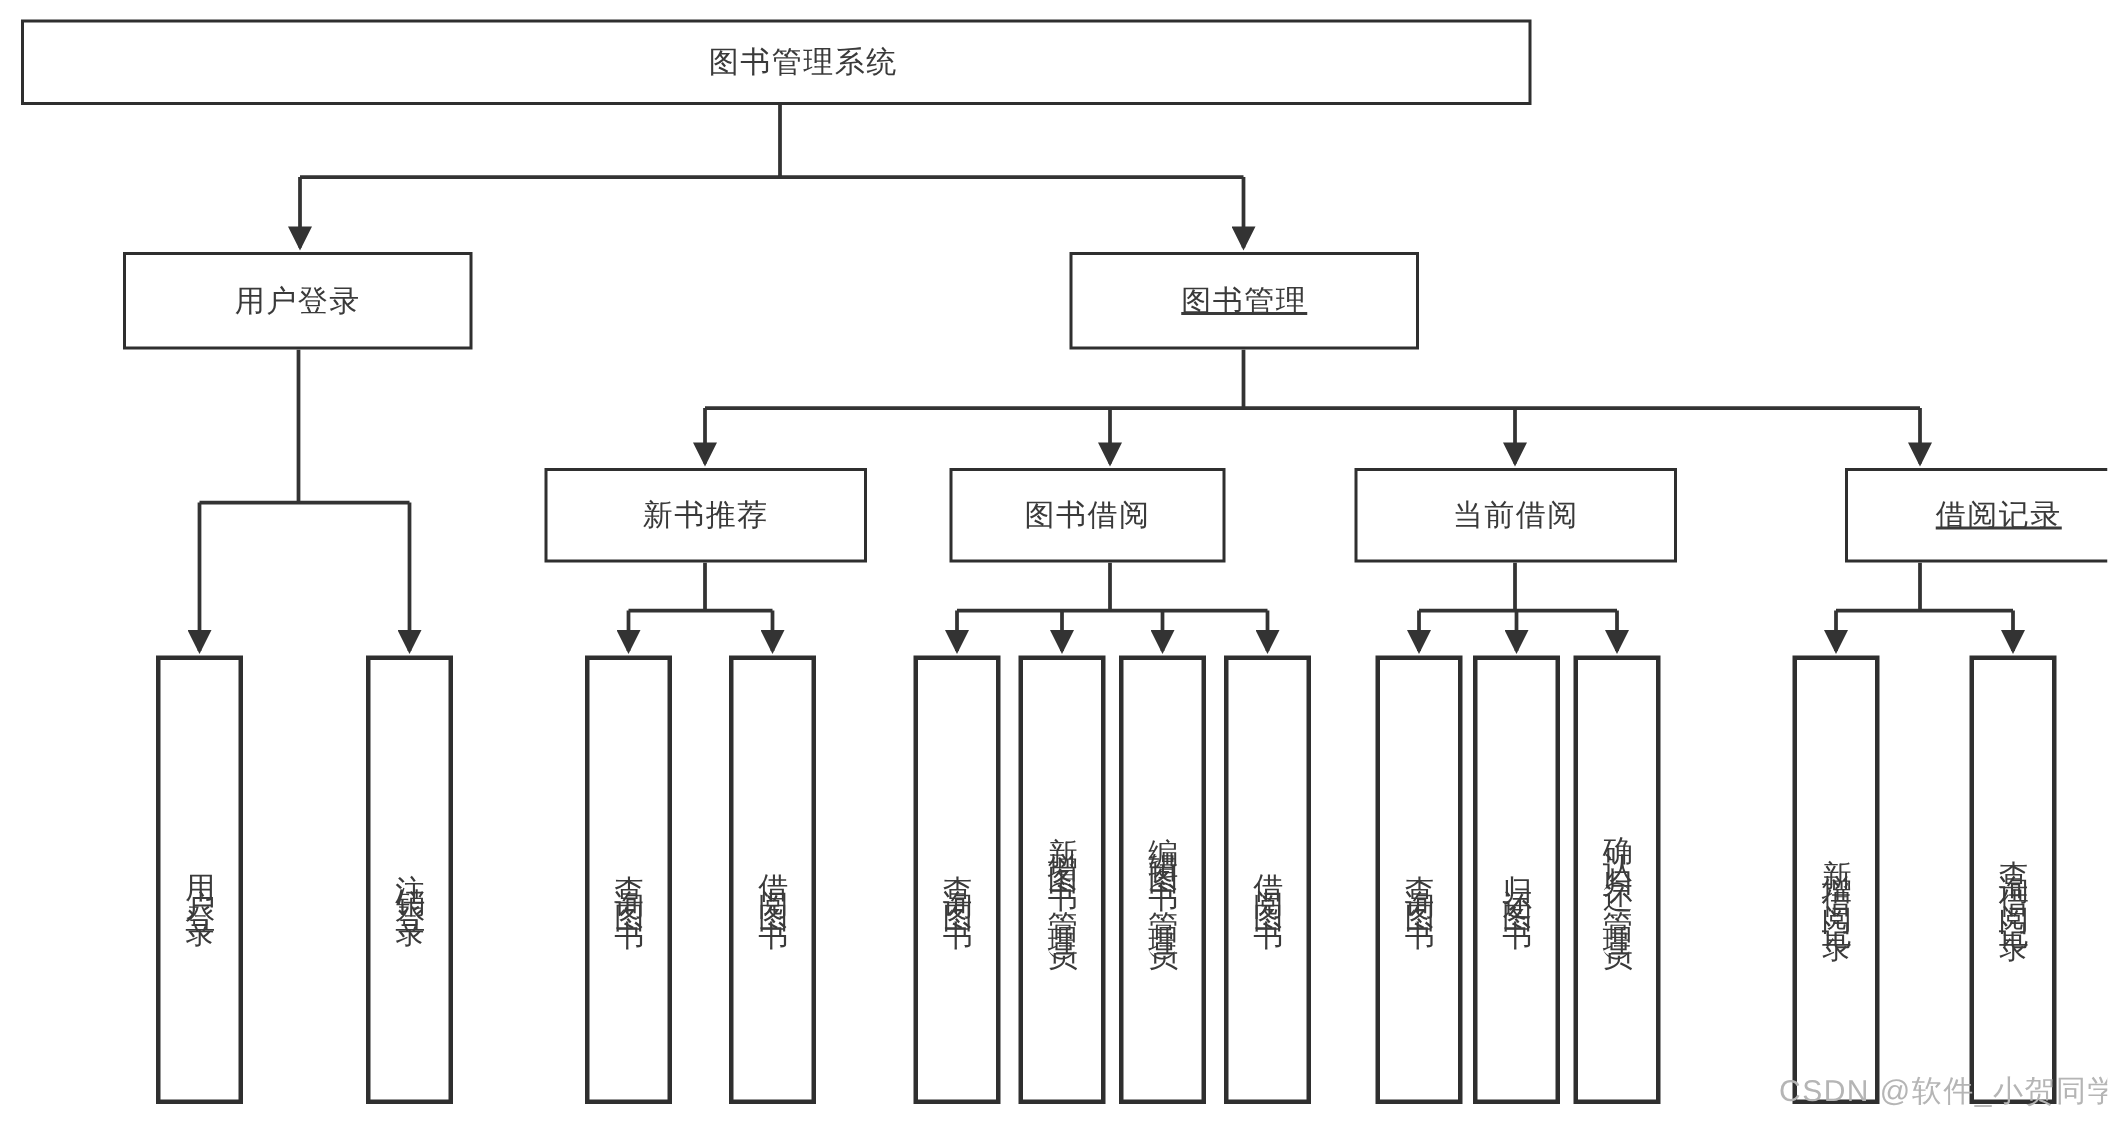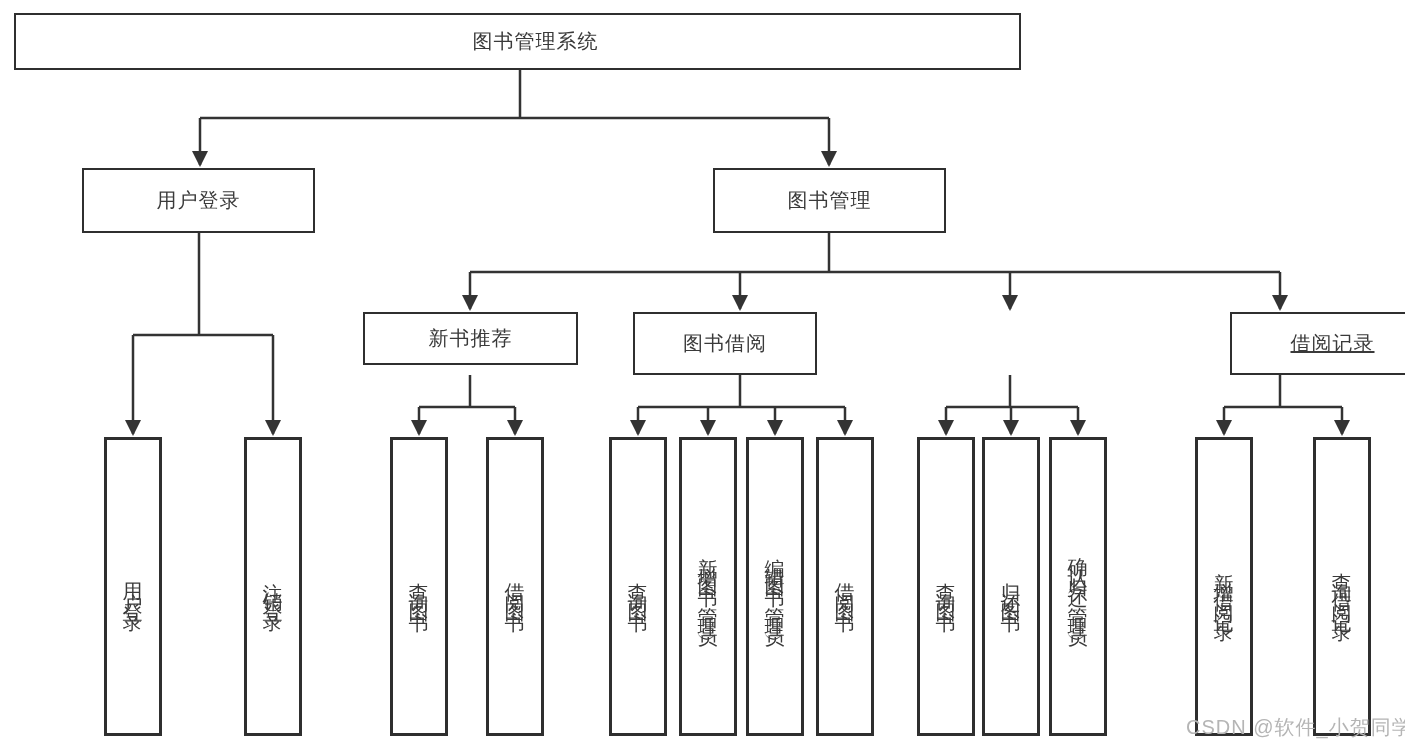--- a/index.html
+++ b/index.html
@@ -99,29 +99,32 @@
     <path d="M1342,407 V434" marker-end="url(#arrow)"></path>
   </svg>
 
   <div class="node" style="left:14px;top:13px;width:1007px;height:57px;padding-left:36px;">
     <span>图书管理系统</span>
   </div>
 
   <div class="node" style="left:82px;top:168px;width:233px;height:65px;">
     <span>用户登录</span>
   </div>
-  <div class="node" style="left:713px;top:168px;width:233px;height:65px;">
+  <div class="node" style="left:713px;top:168px;width:233px;height:65px;text-decoration:underline;">
     <span>图书管理</span>
   </div>
 
-  <div class="node" style="left:363px;top:312px;width:215px;height:53px;">
+  <div class="node" style="left:363px;top:312px;width:215px;height:63px;">
     <span>新书推荐</span>
   </div>
   <div class="node" style="left:633px;top:312px;width:184px;height:63px;">
     <span>图书借阅</span>
+  </div>
+  <div class="node" style="left:903px;top:312px;width:215px;height:63px;">
+    <span>当前借阅</span>
   </div>
   <div class="node" style="left:1230px;top:312px;width:205px;height:63px;text-decoration:underline;">
     <span>借阅记录</span>
   </div>
 
   <div class="node leaf" style="left:104px;top:437px;width:58px;height:299px;">
     <span class="vtext">用户登录</span>
   </div>
   <div class="node leaf" style="left:244px;top:437px;width:58px;height:299px;">
     <span class="vtext">注销登录</span>

